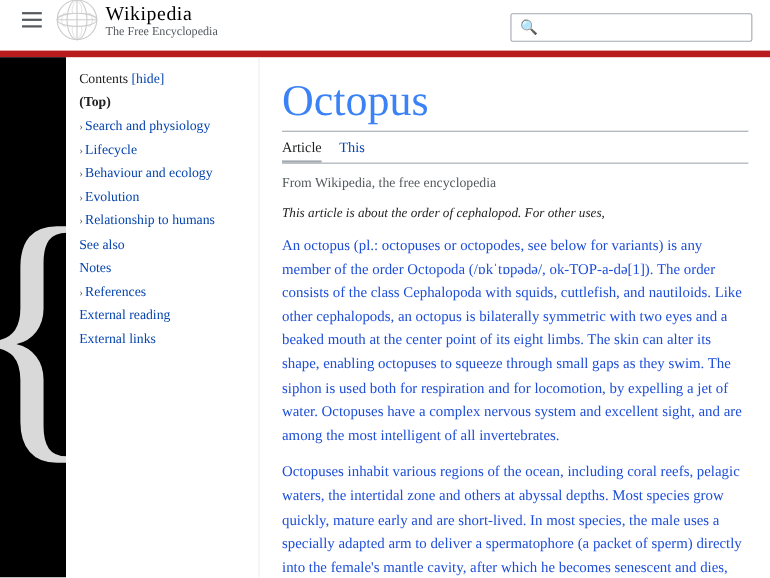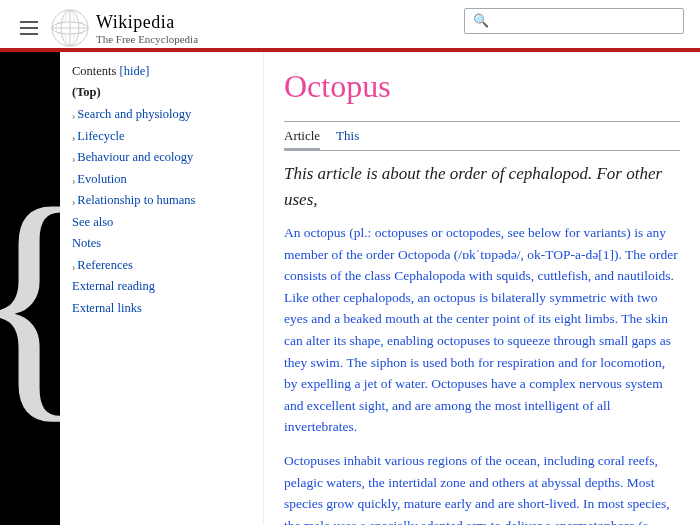--- a/index.html
+++ b/index.html
@@ -8,23 +8,23 @@
       font-size: 14px;
       background: #fff;
       width: 700px;
       height: 525px;
       overflow: hidden;
     }
 
     
     .header {
       display: flex;
-      align-items: flex-start;
+      align-items: flex-end;
       padding: 8px 16px;
-      border-bottom: 4px solid #b91c1c;
+      border-bottom: 6px solid #b91c1c;
       background: #fff;
       height: 52px;
       gap: 2px;
     }
     .header-left {
       display: flex;
       align-items: center;
       gap: 8px;
     }
     .hamburger-icon {
@@ -115,21 +115,21 @@
 
     
     .content-area {
       display: flex;
       flex: 1;
       overflow: hidden;
     }
 
     
     .toc-sidebar {
-      width: 204px;
+      width: 176px;
       flex-shrink: 0;
       padding: 12px 10px 12px 12px;
       border-right: 1px solid #eee;
       overflow-y: auto;
       font-size: 12.5px;
     }
     .toc-title {
       font-size: 12.5px;
       margin-bottom: 6px;
       color: #202122;
@@ -168,26 +168,26 @@
     }
 
     
     .article-content {
       flex: 1;
       padding: 16px 20px;
       overflow-y: auto;
     }
     .article-title {
       font-family: 'Linux Libertine', Georgia, serif;
-      font-size: 32px;
+      font-size: 40px;
       font-weight: normal;
-      color: #ec4899;
+      color: #3b82f6;
       margin-bottom: 6px;
       border-bottom: 1px solid #a2a9b1;
-      padding-bottom: 16px;
+      padding-bottom: 4px;
     }
     .article-tabs {
       display: flex;
       gap: 16px;
       margin-bottom: 10px;
       border-bottom: 1px solid #a2a9b1;
       padding-bottom: 0;
     }
     .tab {
       font-size: 13px;
@@ -200,21 +200,21 @@
       color: #202122;
       border-bottom: 2px solid #a2a9b1;
     }
     .article-source {
       font-size: 12.5px;
       color: #54595d;
       margin-bottom: 10px;
     }
     .italic-note {
       font-style: italic;
-      font-size: 17px;
+      font-size: 12px;
       color: #202122;
       margin-bottom: 10px;
       line-height: 1.5;
     }
     .article-para {
       font-size: 13.5px;
       line-height: 1.6;
       color: #1d4ed8;
       margin-bottom: 12px;
     }
@@ -311,20 +311,21 @@
     </nav>
 
     <article class="article-content">
       <h1 class="article-title">Octopus</h1>
 
       <div class="article-tabs">
         <a class="tab active">Article</a>
         <a class="tab">This</a>
       </div>
 
+      <div class="article-source">From Wikipedia, the free encyclopedia</div>
 
       <div class="italic-note">
         <em>This article is about the order of cephalopod. For other uses,</em>
       </div>
 
       <div id="article-paragraphs">
           <p class="article-para">An octopus (pl.: octopuses or octopodes, see below for variants) is any member of the order Octopoda (/ɒkˈtɒpədə/, ok-TOP-a-də[1]). The order consists of the class Cephalopoda with squids, cuttlefish, and nautiloids. Like other cephalopods, an octopus is bilaterally symmetric with two eyes and a beaked mouth at the center point of its eight limbs. The skin can alter its shape, enabling octopuses to squeeze through small gaps as they swim. The siphon is used both for respiration and for locomotion, by expelling a jet of water. Octopuses have a complex nervous system and excellent sight, and are among the most intelligent of all invertebrates.</p>
           <p class="article-para">Octopuses inhabit various regions of the ocean, including coral reefs, pelagic waters, the intertidal zone and others at abyssal depths. Most species grow quickly, mature early and are short-lived. In most species, the male uses a specially adapted arm to deliver a spermatophore (a packet of sperm) directly into the female's mantle cavity, after which he becomes senescent and dies, while the female deposits fertilised eggs in a den and cares for them until they hatch, after which she also dies. Strategies to defend themselves include the expulsion of ink, the use of camouflage and threat displays, the ability to jet quickly through the water, and even deceit. All octopuses are venomous, but only the blue-ringed octopus is known to be deadly to humans.</p>
         </div>
     </article>

